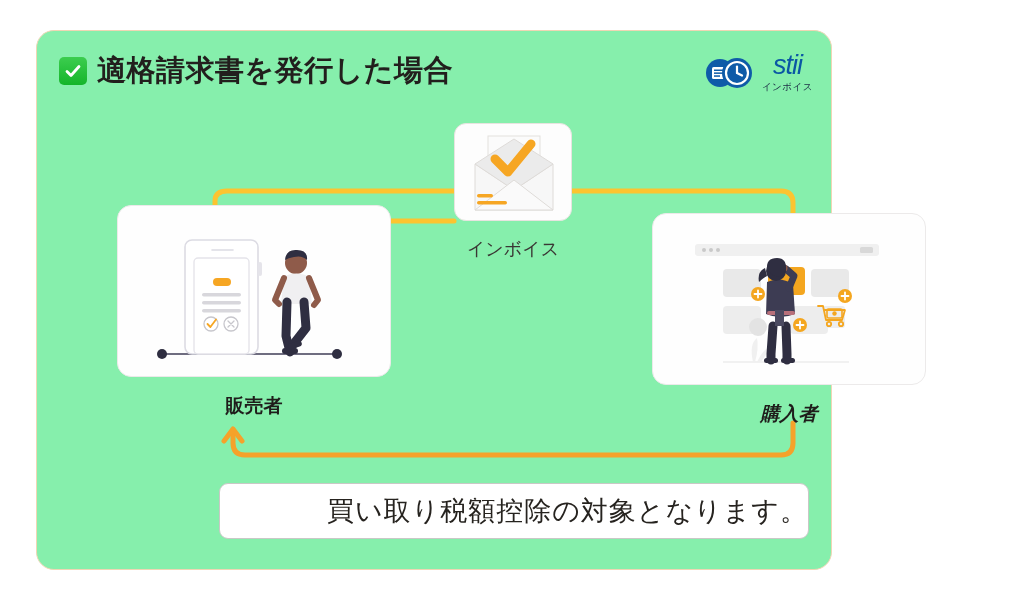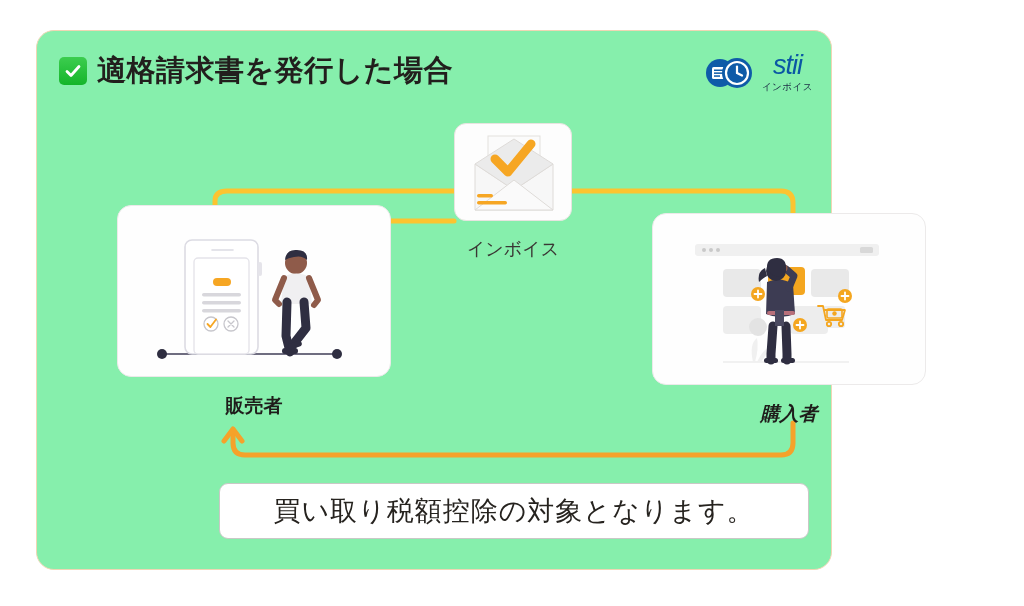--- a/index.html
+++ b/index.html
@@ -157,21 +157,21 @@
     left: 182px;
     top: 452px;
     width: 590px;
     height: 56px;
     background: #ffffff;
     border: 1px solid #c9c8c6;
     border-radius: 9px;
     box-sizing: border-box;
     display: flex;
     align-items: center;
-    justify-content: center;
+    justify-content: flex-end;
   }
   #caption-text {
     font-size: 27px;
     color: #26231f;
     letter-spacing: 1px;
   }
 </style>
 </head>
 <body>
 

